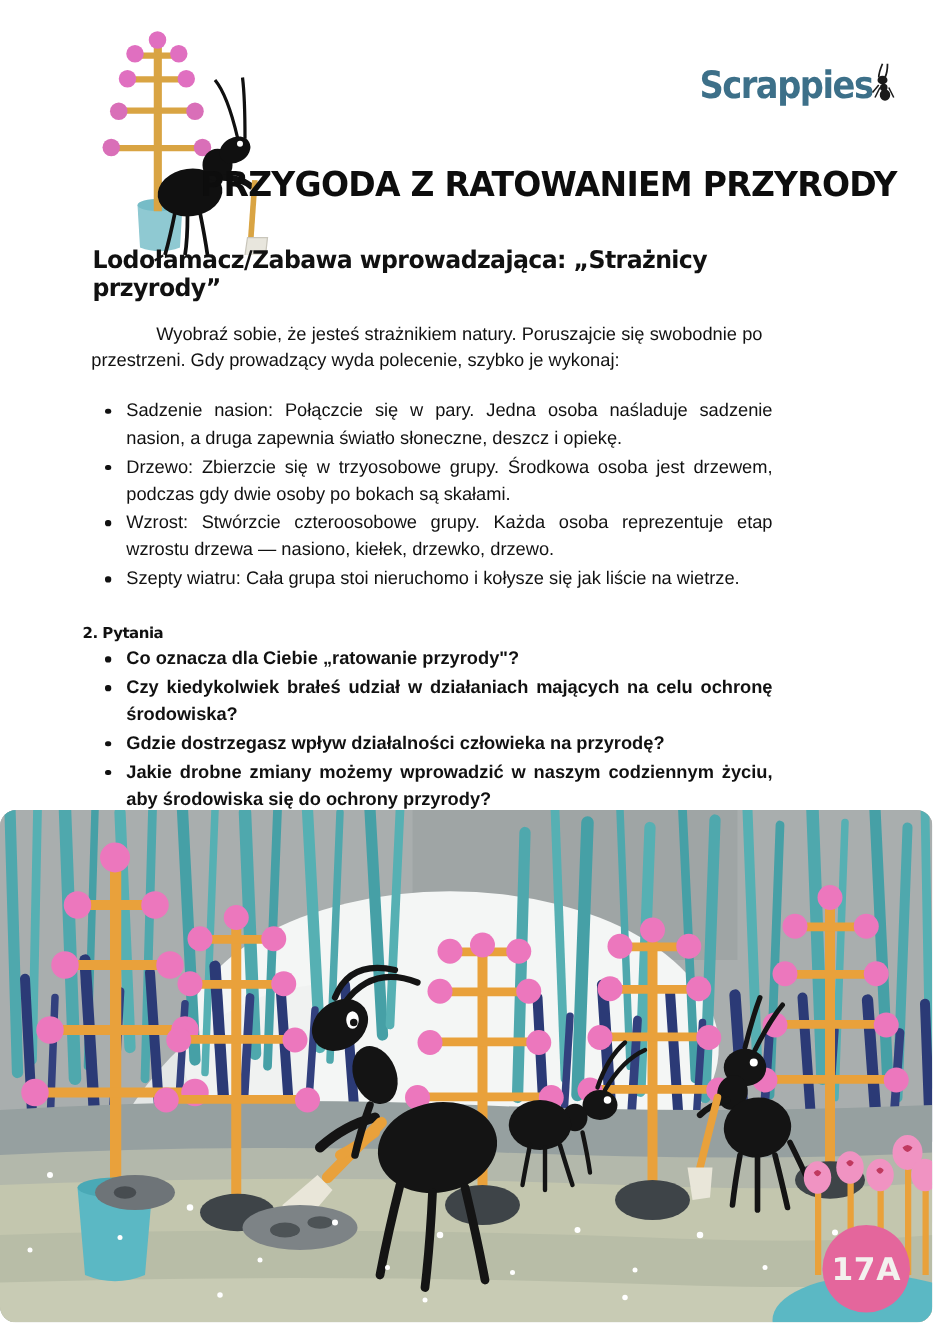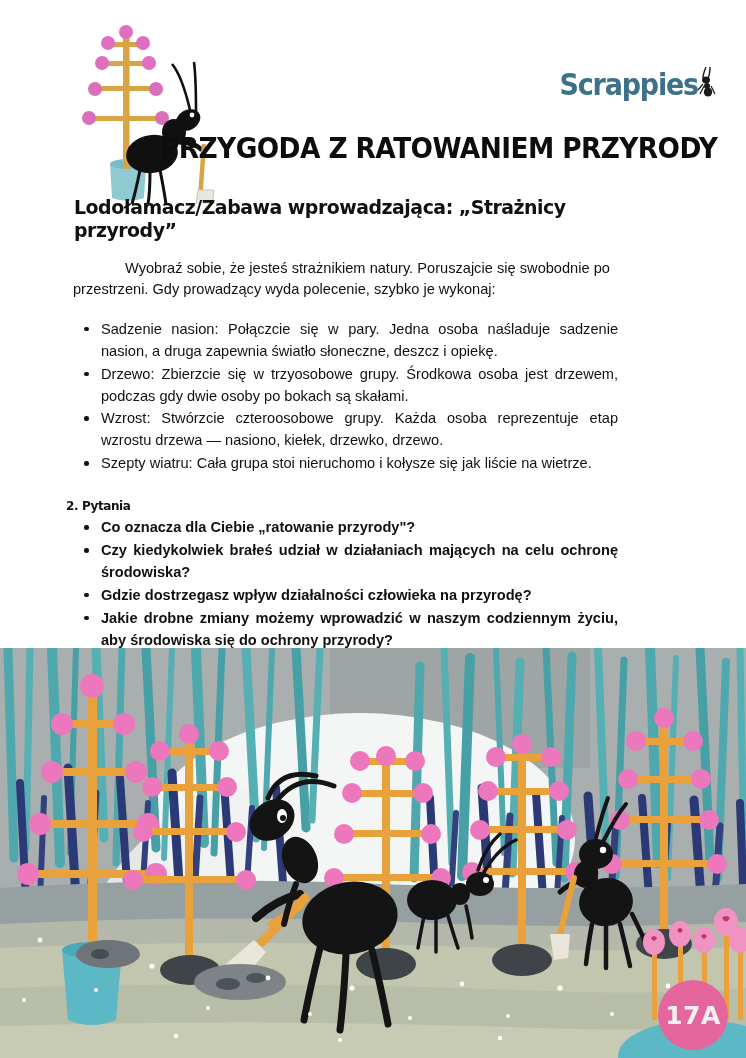--- a/index.html
+++ b/index.html
@@ -9,21 +9,21 @@
     font-family:"Liberation Sans", sans-serif;
     overflow:hidden;
     position:relative;
   }
   .page{position:relative;width:746px;height:1058px;overflow:hidden;background:#fff;}
 
   
   .header{position:relative;height:200px;}
 
   .logo{
-    position:absolute;right:28px;top:64px;
+    position:absolute;right:28px;top:48px;
     display:flex;align-items:flex-end;
   }
   .logo-text{
     font-family:"DejaVu Sans", sans-serif;
     font-weight:bold;
     font-size:27px;
     letter-spacing:-1.2px;
     color:#3d7089;
     line-height:1;
     transform:scaleY(1.12);
@@ -124,20 +124,21 @@
     background:#111;
   }
   ul.questions li.nojust{text-align:left;}
 
   
   .illustration{
     position:absolute;left:0;top:648px;
     width:746px;height:410px;
     overflow:hidden;
     background:#cfd3d2;
+    border-radius:13px;
   }
   .illu-svg{position:absolute;left:0;top:0;}
 
   .badge{
     position:absolute;
     right:18px;bottom:8px;
     width:70px;height:70px;
     border-radius:50%;
     background:#e4669c;
     display:flex;align-items:center;justify-content:center;

